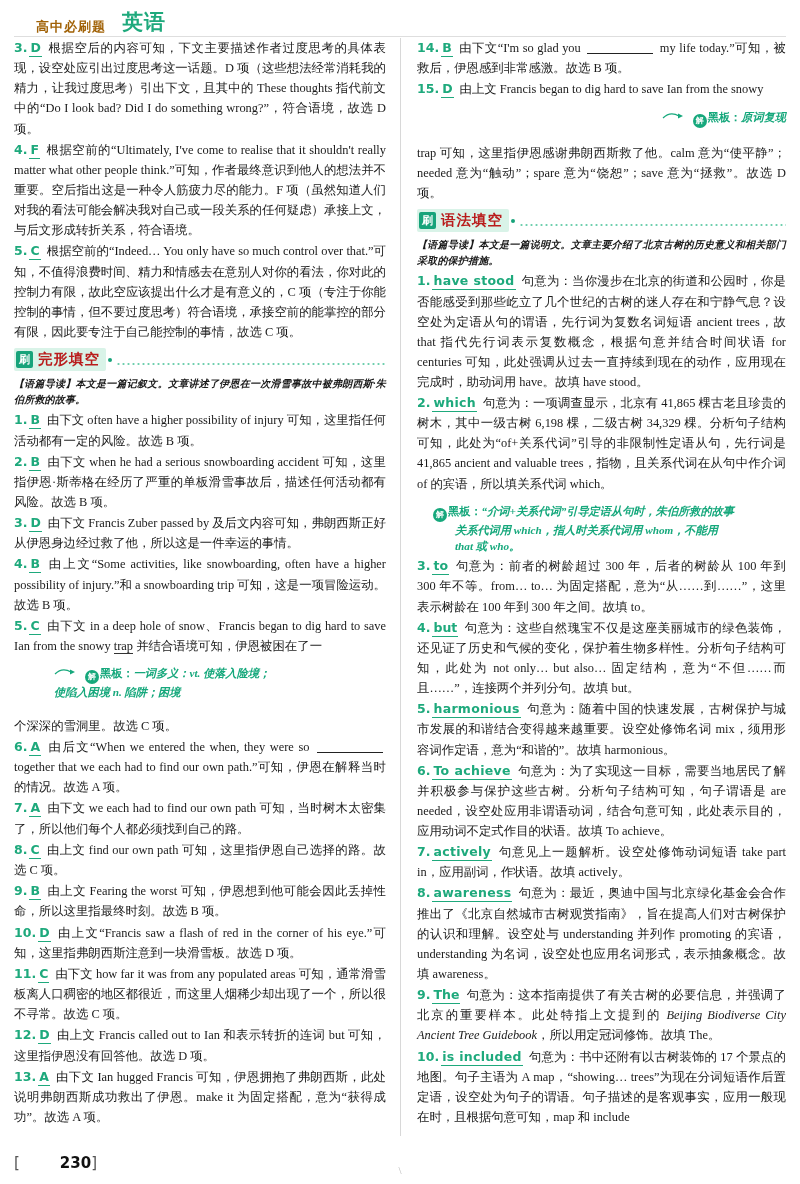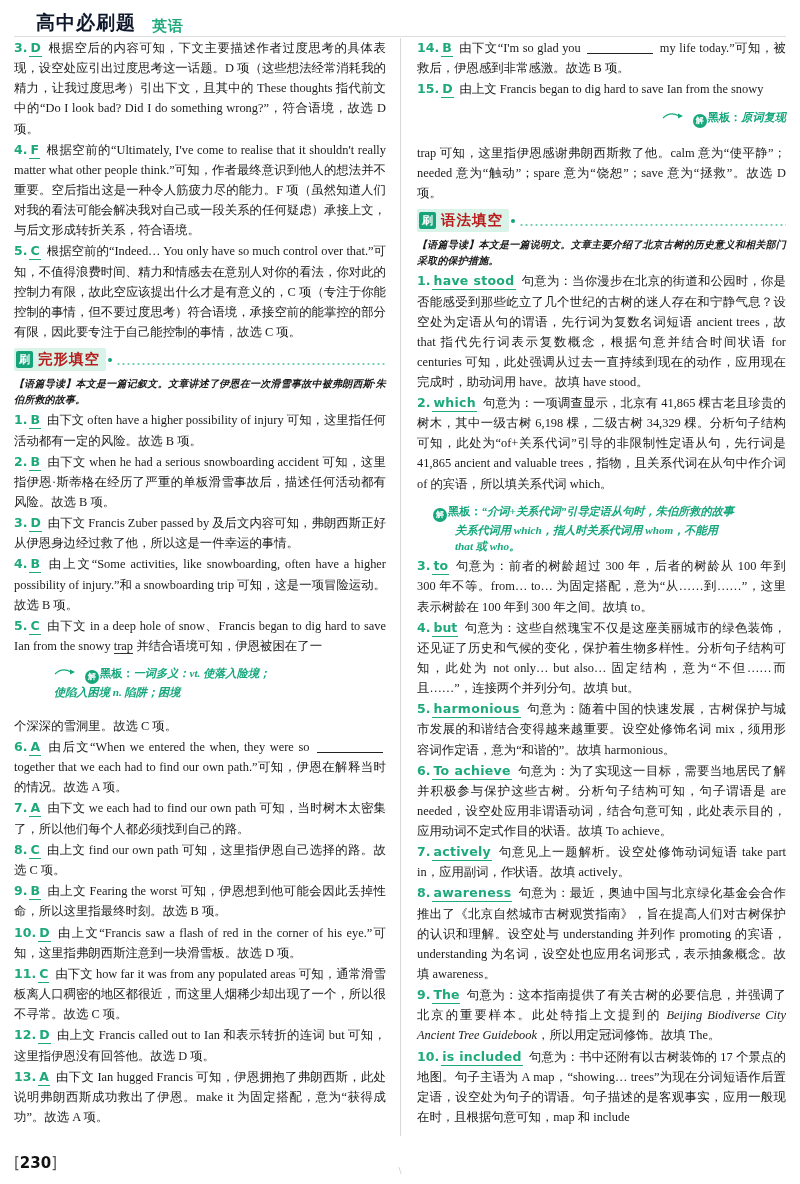--- a/index.html
+++ b/index.html
@@ -20,26 +20,26 @@
 
   
   .runhead{
     height:26px;
     display:flex; align-items:flex-end; gap:16px;
     padding-left:22px;
     margin-bottom:2px;
   }
   .runhead .book{
     font-family:"DejaVu Sans","Liberation Sans",sans-serif;
-    font-weight:bold; font-size:19px; color:#0f172a;
+    font-weight:bold; font-size:13px; color:#a16207;
     letter-spacing:1px;
   }
   .runhead .subject{
     font-family:"DejaVu Sans","Liberation Sans",sans-serif;
-    font-weight:bold; font-size:15px; color:#1ea97c;
+    font-weight:bold; font-size:21px; color:#1ea97c;
     letter-spacing:1px;
   }
 
   
   .columns{
     display:flex;
     height:1098px;
     gap:0;
   }
   .col{
@@ -190,20 +190,21 @@
     position:absolute;
     left:14px;
     bottom:12px;
     display:flex;align-items:center;
   }
   .footer .pg{
     font-family:"DejaVu Sans","Liberation Sans",sans-serif;
     font-weight:bold;
     font-size:15px;
     color:#111;
+    margin-left:40px;
   }
   .footer .brk{
     font-family:"DejaVu Sans","Liberation Sans",sans-serif;
     font-size:15px;color:#555; font-weight:normal;
   }
   .footer-mid{
     position:absolute; left:0; right:0; bottom:8px;
     text-align:center; color:#bbb; font-size:11px;
   }
   .hr-top{

